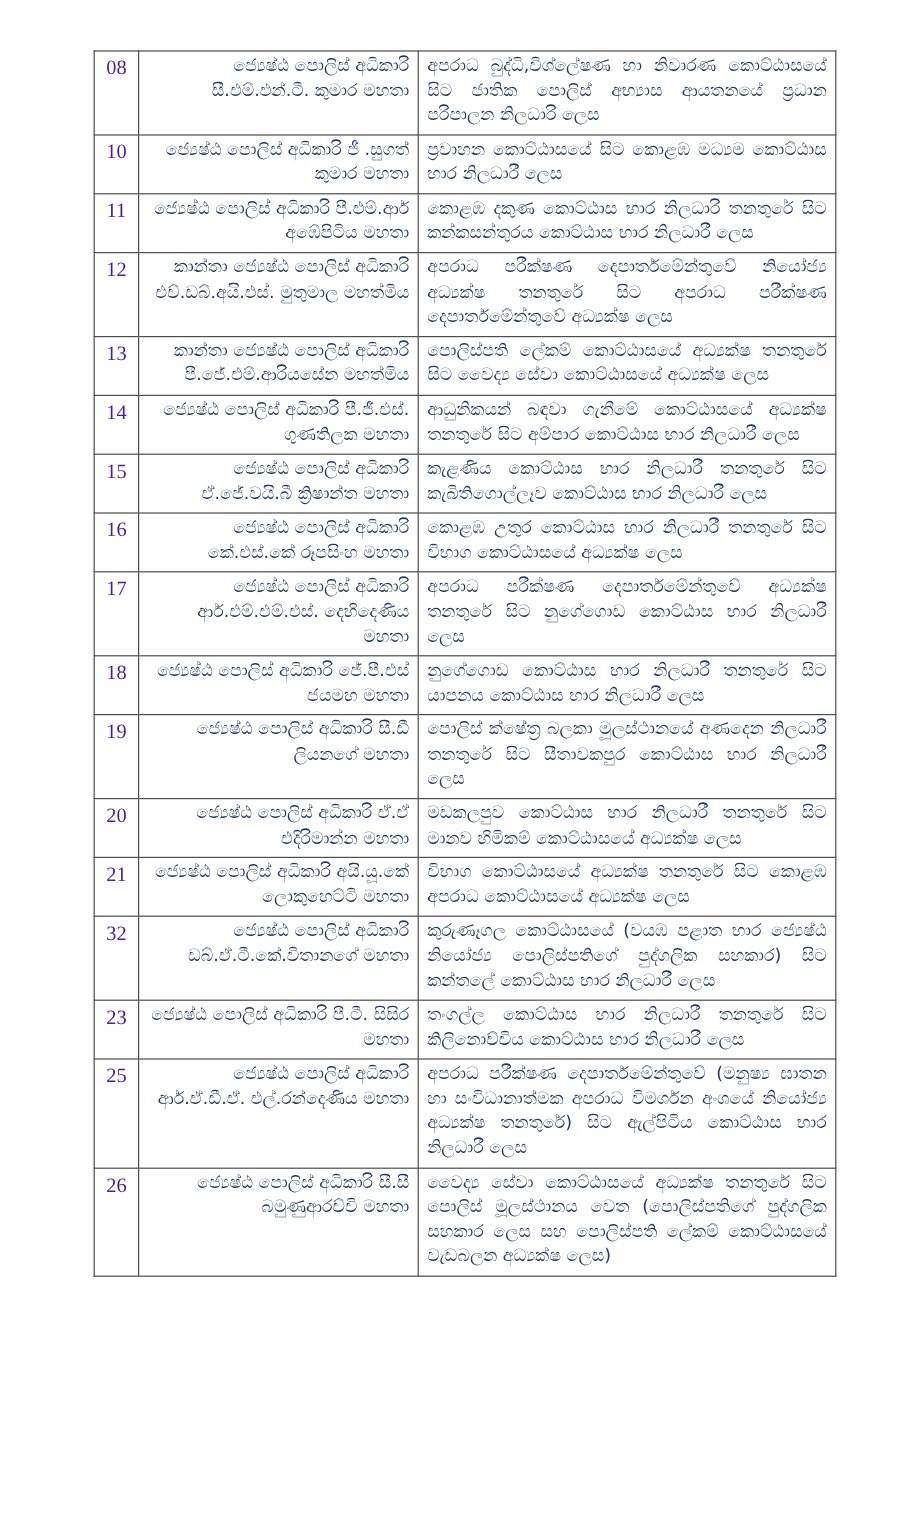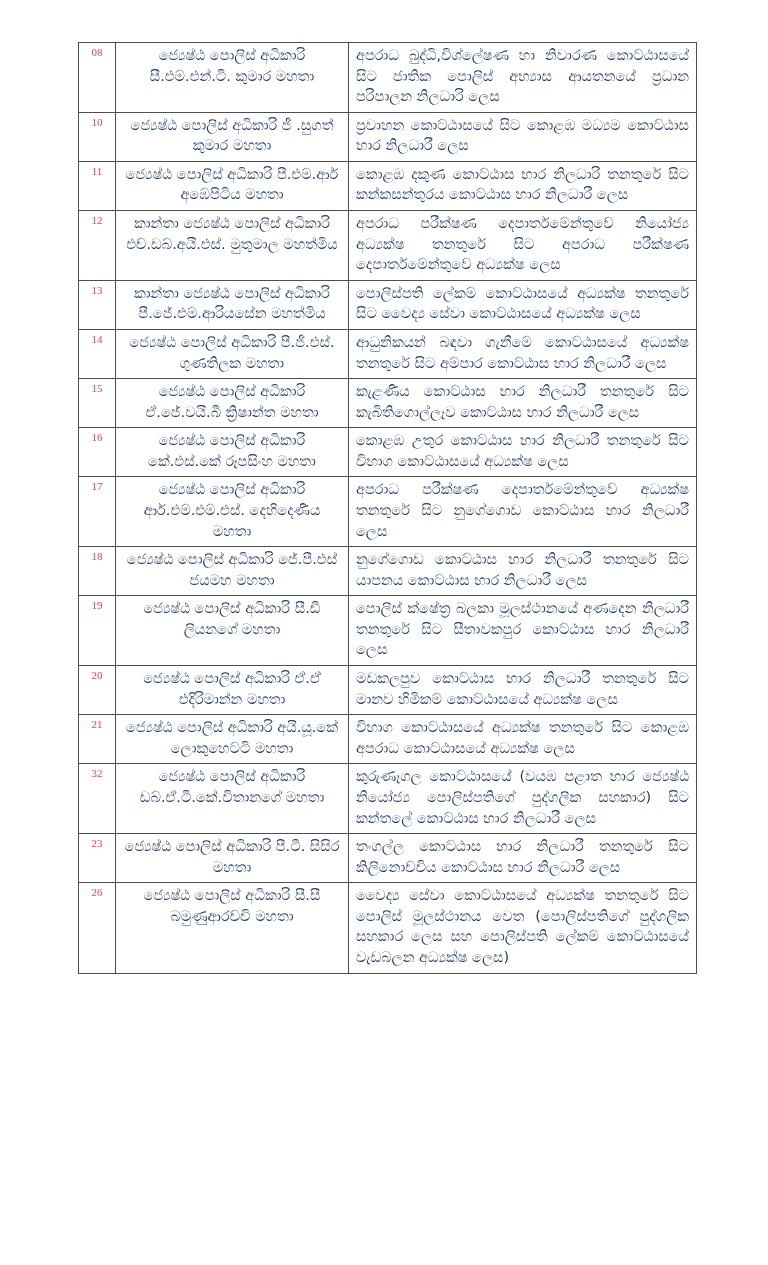--- a/index.html
+++ b/index.html
@@ -25,28 +25,28 @@
   }
   table.transfer-table td {
     border: 1px solid #4d4d4d;
     vertical-align: top;
     padding: 2px 7px 5px 7px;
     line-height: 1.42;
     word-wrap: break-word;
   }
   td.cell-num {
     font-family: "Liberation Serif", serif;
-    font-size: 11px;
+    font-size: 17px;
     text-align: center;
     padding-left: 2px;
     padding-right: 2px;
-    color: #ef4444;
+    color: #4c1d95;
   }
   td.cell-name {
-    text-align: center;
+    text-align: right;
   }
   td.cell-desc {
     text-align: justify;
     text-justify: inter-word;
     margin-left: 13px;
   }
 </style>
 </head>
 <body>
 
@@ -127,19 +127,24 @@
     <td class="cell-num">32</td>
     <td class="cell-name">ජ්‍යෙෂ්ඨ පොලිස් අධිකාරි ඩබ්.ඒ.ටී.කේ.විතානගේ මහතා</td>
     <td class="cell-desc">කුරුණෑගල කොට්ඨාසයේ (වයඹ පළාත භාර ජ්‍යෙෂ්ඨ නියෝජ්‍ය පොලිස්පතිගේ පුද්ගලික සහකාර) සිට කන්තලේ කොට්ඨාස භාර නිලධාරී ලෙස</td>
   </tr>
         <tr>
     <td class="cell-num">23</td>
     <td class="cell-name">ජ්‍යෙෂ්ඨ පොලිස් අධිකාරි පී.ටී. සිසිර මහතා</td>
     <td class="cell-desc">තංගල්ල කොට්ඨාස භාර නිලධාරී තනතුරේ සිට කිලිනොච්චිය කොට්ඨාස භාර නිලධාරී ලෙස</td>
   </tr>
         <tr>
+    <td class="cell-num">25</td>
+    <td class="cell-name">ජ්‍යෙෂ්ඨ පොලිස් අධිකාරි ආර්.ඒ.ඩී.ඒ. එල්.රන්දෙණිය මහතා</td>
+    <td class="cell-desc">අපරාධ පරීක්ෂණ දෙපාර්තමේන්තුවේ (මනුෂ්‍ය ඝාතන හා සංවිධානාත්මක අපරාධ විමර්ශන අංශයේ නියෝජ්‍ය අධ්‍යක්ෂ තනතුරේ) සිට ඇල්පිටිය කොට්ඨාස භාර නිලධාරී ලෙස</td>
+  </tr>
+        <tr>
     <td class="cell-num">26</td>
     <td class="cell-name">ජ්‍යෙෂ්ඨ පොලිස් අධිකාරි සී.සී බමුණුආරච්චි මහතා</td>
     <td class="cell-desc">වෛද්‍ය සේවා කොට්ඨාසයේ අධ්‍යක්ෂ තනතුරේ සිට පොලිස් මූලස්ථානය වෙත (පොලිස්පතිගේ පුද්ගලික සහකාර ලෙස සහ පොලිස්පති ලේකම් කොට්ඨාසයේ වැඩබලන අධ්‍යක්ෂ ලෙස)</td>
   </tr>
       </tbody>
   </table>
 </div>
 
 </body></html>

